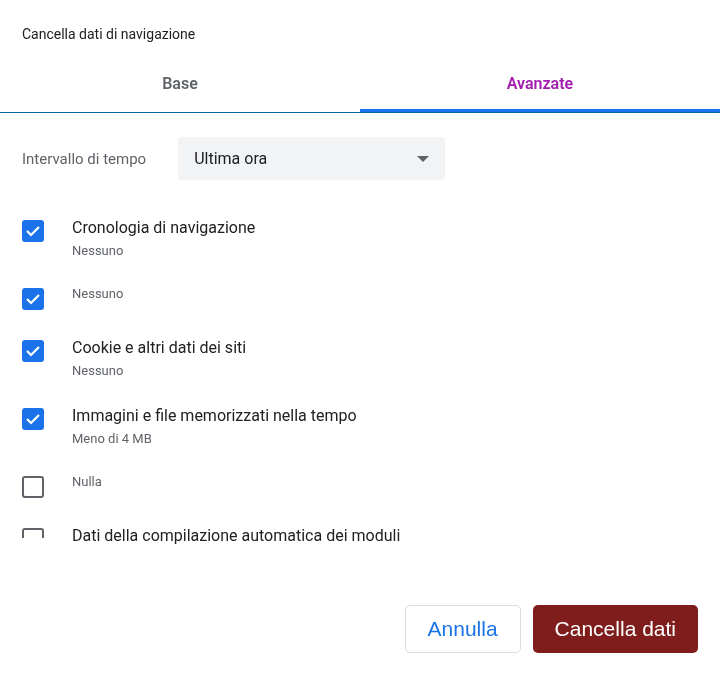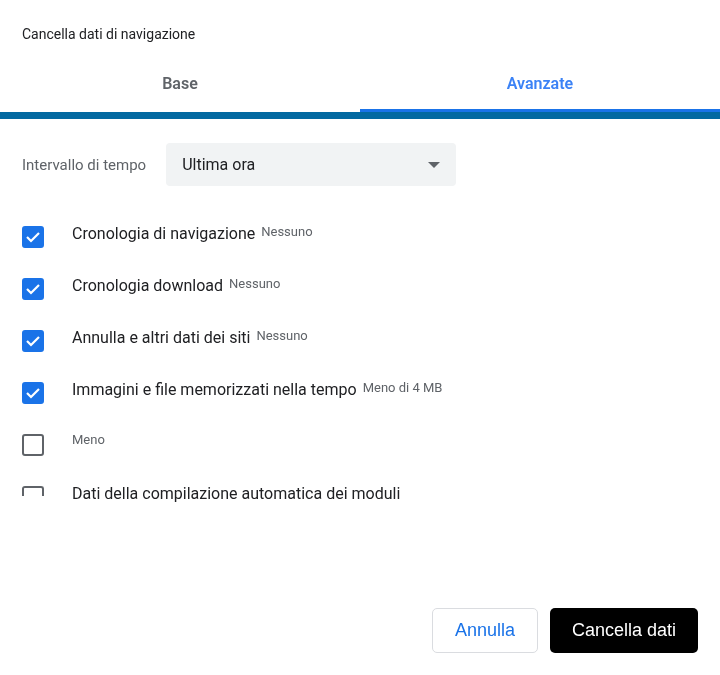--- a/index.html
+++ b/index.html
@@ -19,67 +19,67 @@
       flex-direction: column;
     }
     .title {
       font-size: 14px;
       color: #202124;
       padding: 26px 22px 18px 22px;
       font-weight: 400;
     }
     .tabs {
       display: flex;
-      border-bottom: 7px solid #0369a1;
+      border-bottom: 1px solid #0369a1;
       position: relative;
     }
     .tab {
       flex: 1;
       text-align: center;
       padding: 14px 0 16px 0;
       font-size: 16px;
       font-weight: 600;
       cursor: pointer;
       border-bottom: 3px solid transparent;
     }
     .tab.inactive { color: #5f6368; }
-    .tab.active { color: #3b82f6; border-bottom-color: #1a73e8; }
+    .tab.active { color: #a21caf; border-bottom-color: #1a73e8; }
 
     .content-wrap {
       flex: 1;
       position: relative;
       overflow: hidden;
     }
     .content {
       height: 100%;
       overflow-y: auto;
       padding: 0 22px;
     }
     .content::-webkit-scrollbar { width: 12px; }
     .content::-webkit-scrollbar-thumb { background: #dadce0; border-radius: 6px; }
     .content::-webkit-scrollbar-track { background: transparent; }
 
     .timerow {
       display: flex;
       align-items: center;
-      gap: 20px;
+      gap: 32px;
       padding: 24px 0 24px 0;
     }
     .timerow-label {
       color: #5f6368;
       font-size: 15px;
     }
     .select {
       display: flex;
       align-items: center;
       justify-content: space-between;
       background: #f1f3f4;
       border-radius: 4px;
       padding: 12px 16px;
-      width: 290px;
+      width: 267px;
       cursor: pointer;
       color: #202124;
       font-size: 16px;
     }
     .select .chev {
       width: 0; height: 0;
       border-left: 6px solid transparent;
       border-right: 6px solid transparent;
       border-top: 6px solid #5f6368;
     }
@@ -101,47 +101,47 @@
       display: flex;
       align-items: center;
       justify-content: center;
     }
     .checkbox.checked {
       background: #1a73e8;
       border-color: #1a73e8;
     }
     .checkbox.checked svg { display: block; }
     .checkbox svg { display: none; }
-    .item-text { display: flex; flex-direction: row; gap: 6px; }
+    .item-text { display: flex; flex-direction: column; gap: 6px; }
     .item-label { color: #202124; font-size: 16px; }
     .item-sub { color: #5f6368; font-size: 13px; }
 
     .footer {
       display: flex;
       justify-content: flex-end;
       gap: 12px;
       padding: 18px 22px 22px 22px;
       border-top: none;
       background: #fff;
     }
     .btn {
-      font-size: 18px;
+      font-size: 21px;
       font-weight: 500;
       padding: 11px 22px;
       border-radius: 5px;
       cursor: pointer;
       border: none;
     }
     .btn-secondary {
       background: #fff;
       color: #1a73e8;
       border: 1px solid #dadce0;
     }
     .btn-primary {
-      background: #000000;
+      background: #7f1d1d;
       color: #fff;
     }
     .cutoff {
       display: flex;
       align-items: flex-start;
       gap: 28px;
       padding-top: 14px;
       text-align: center;
     }
     .checkbox-cut {
@@ -189,33 +189,32 @@
         </div>
       </div>
 
       <div class="item">
         <div class="checkbox checked">
           <svg width="14" height="11" viewBox="0 0 14 11">
               <path d="M1 5 L5 9 L13 1" stroke="#fff" stroke-width="2.2" fill="none"></path>
             </svg>
         </div>
         <div class="item-text">
-          <span class="item-label">Cronologia download</span>
           <span class="item-sub">Nessuno</span>
         </div>
       </div>
 
       <div class="item">
         <div class="checkbox checked">
           <svg width="14" height="11" viewBox="0 0 14 11">
               <path d="M1 5 L5 9 L13 1" stroke="#fff" stroke-width="2.2" fill="none"></path>
             </svg>
         </div>
         <div class="item-text">
-          <span class="item-label">Annulla e altri dati dei siti</span>
+          <span class="item-label">Cookie e altri dati dei siti</span>
           <span class="item-sub">Nessuno</span>
         </div>
       </div>
 
       <div class="item">
         <div class="checkbox checked">
           <svg width="14" height="11" viewBox="0 0 14 11">
               <path d="M1 5 L5 9 L13 1" stroke="#fff" stroke-width="2.2" fill="none"></path>
             </svg>
         </div>
@@ -223,21 +222,21 @@
           <span class="item-label">Immagini e file memorizzati nella tempo</span>
           <span class="item-sub">Meno di 4 MB</span>
         </div>
       </div>
 
       <div class="item">
         <div class="checkbox">
           
         </div>
         <div class="item-text">
-          <span class="item-sub">Meno</span>
+          <span class="item-sub">Nulla</span>
         </div>
       </div>
 
       <div class="cutoff">
         <div class="checkbox-cut"></div>
         <div class="item-text">
           <span class="item-label">Dati della compilazione automatica dei moduli</span>
         </div>
       </div>
 

